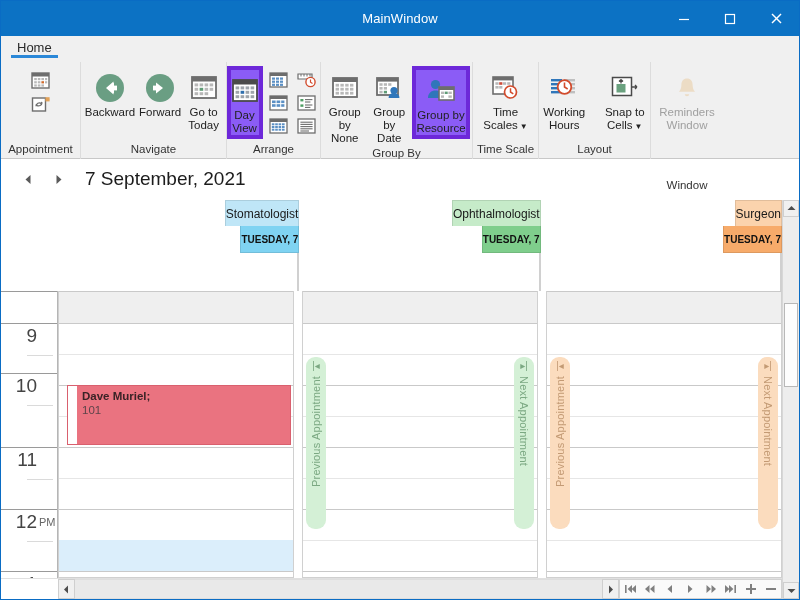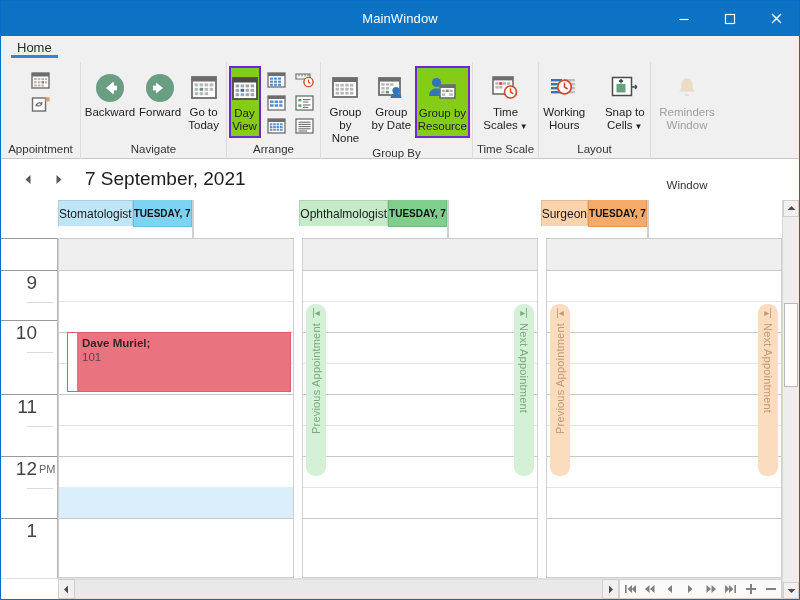--- a/index.html
+++ b/index.html
@@ -111,21 +111,21 @@
     align-items: center;
     padding-top: 3px;
     font-size: 11.5px;
     color: #222;
     line-height: 13px;
     text-align: center;
     border: 1px solid transparent;
   }
   .bigbtn .ico { height: 36px; display: flex; align-items: center; justify-content: center; }
   .bigbtn .lbl { padding: 0 1px; }
-  .bigbtn.checked { background: #84cc16; border: 2px solid #6d28d9; text-align: center; }
+  .bigbtn.checked { background: #8b5cf6; border: 4px solid #6d28d9; text-align: center; }
   .bigbtn.disabled { color: #a0a0a0; }
   .bigbtn.wide { width: 58px; }
   .bigbtn.narrow { width: 48px; }
 
   .smallgrid {
     display: grid;
     grid-template-columns: repeat(2, 30px);
     grid-auto-rows: 24px;
     align-content: start;
     padding-top: 2px;
@@ -171,21 +171,21 @@
     flex: 1 1 auto;
     display: flex;
     flex-direction: column;
     min-width: 0;
   }
 
   
   .hdr-row { flex: 0 0 auto; display: flex; }
   .hdr-corner { width: 57px; flex: 0 0 57px; background: #fff; }
   .hdr-cols { flex: 1 1 auto; display: flex; }
-  .res-col { flex: 1 1 0; display: flex; flex-direction: row; min-width: 0; }
+  .res-col { flex: 1 1 0; display: flex; flex-direction: column; min-width: 0; align-items: flex-end; }
   .res-col + .res-col { }
   .res-name {
     height: 26px; line-height: 26px;
     text-align: center;
     font-size: 12px;
     color: #1a1a1a;
     border: 1px solid rgba(0,0,0,.10);
     border-bottom: none;
   }
   .res-date {

